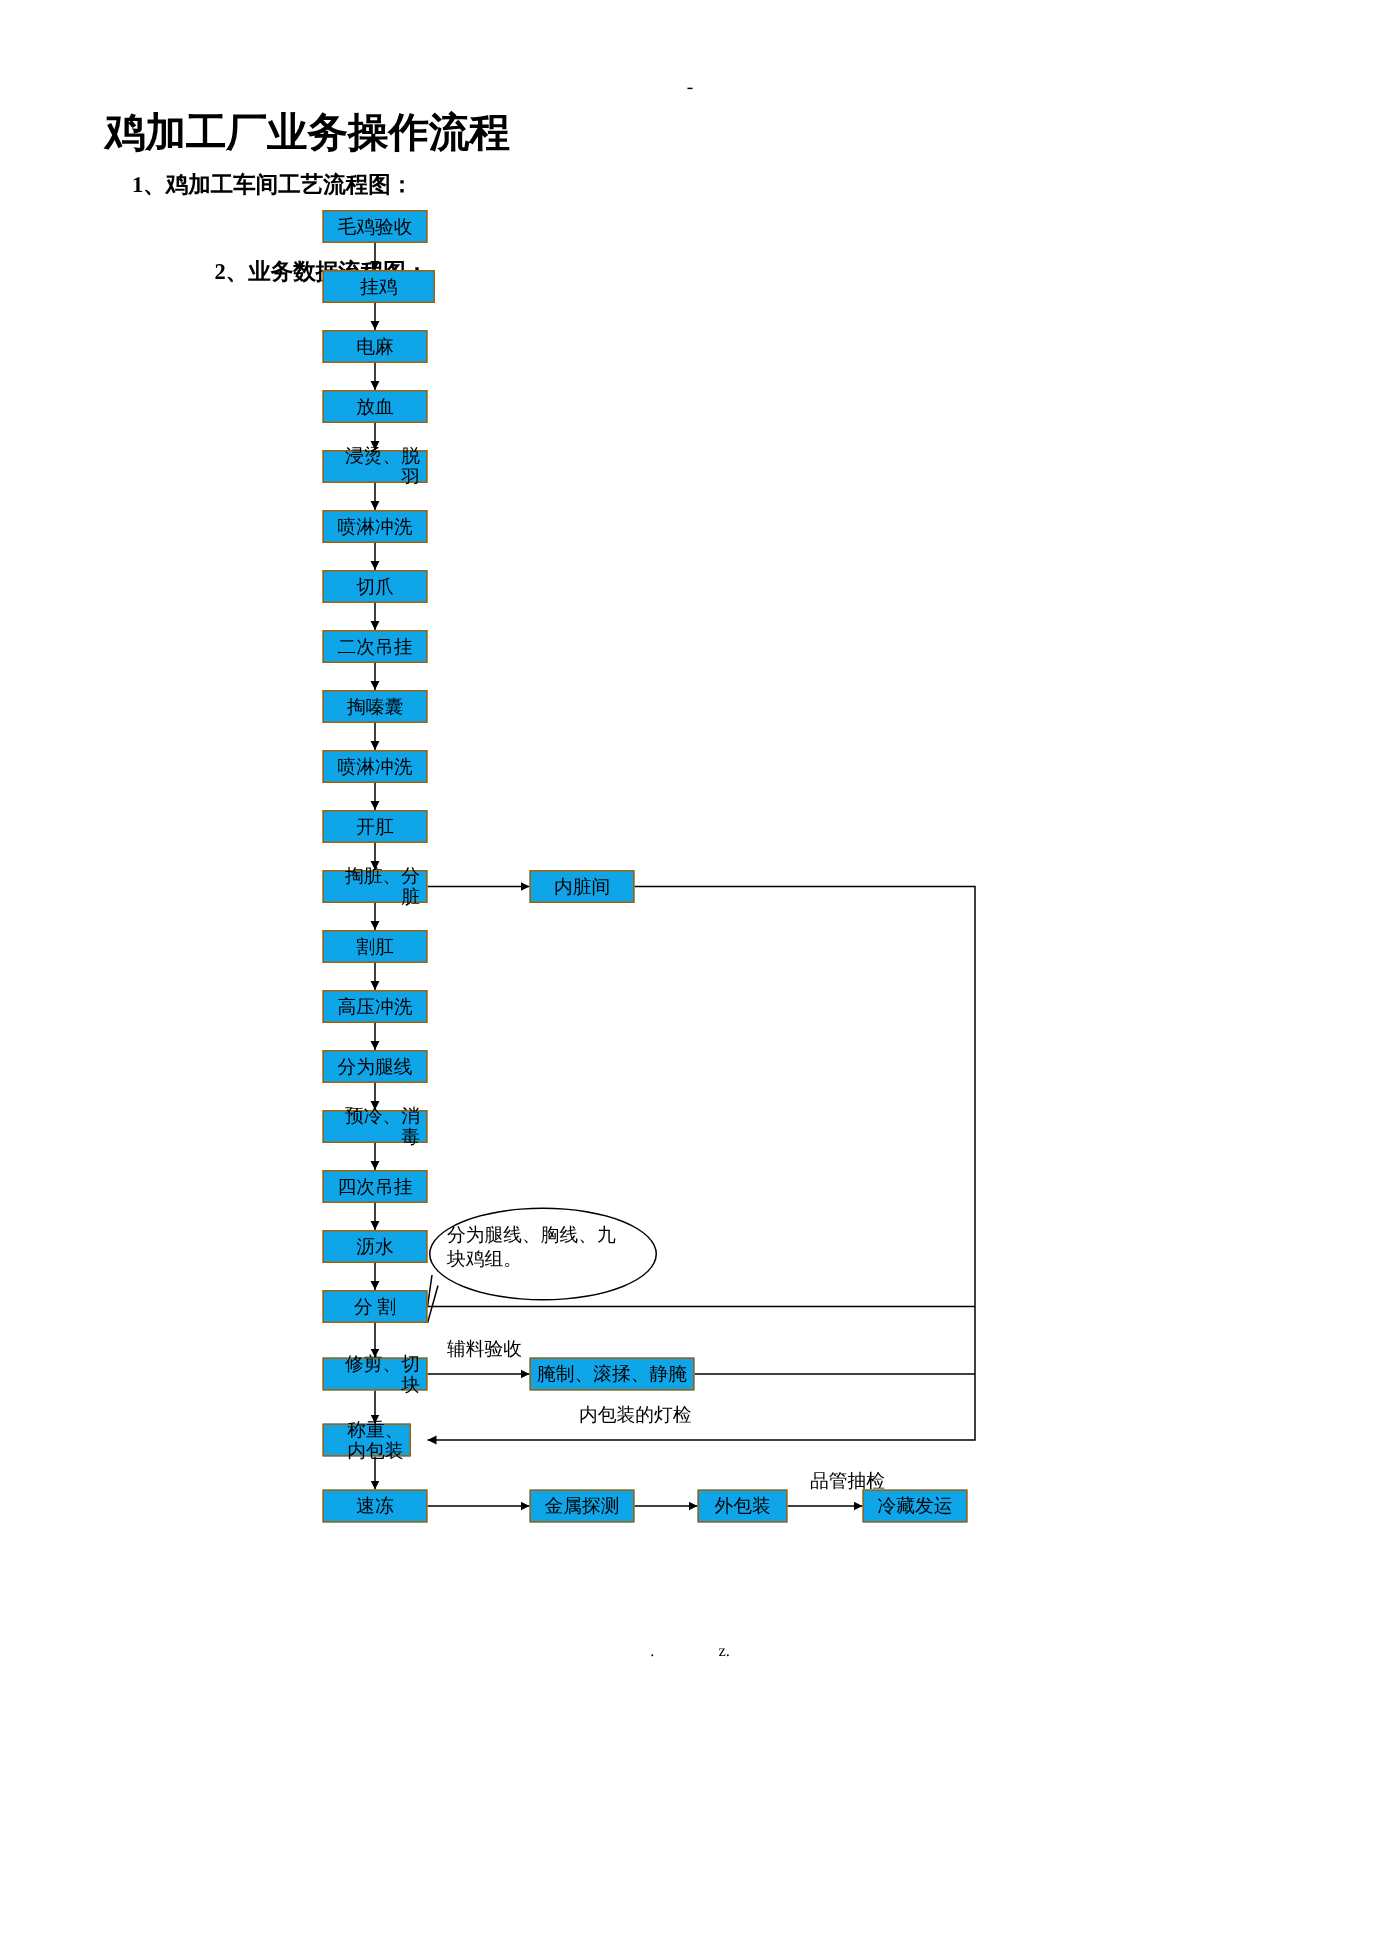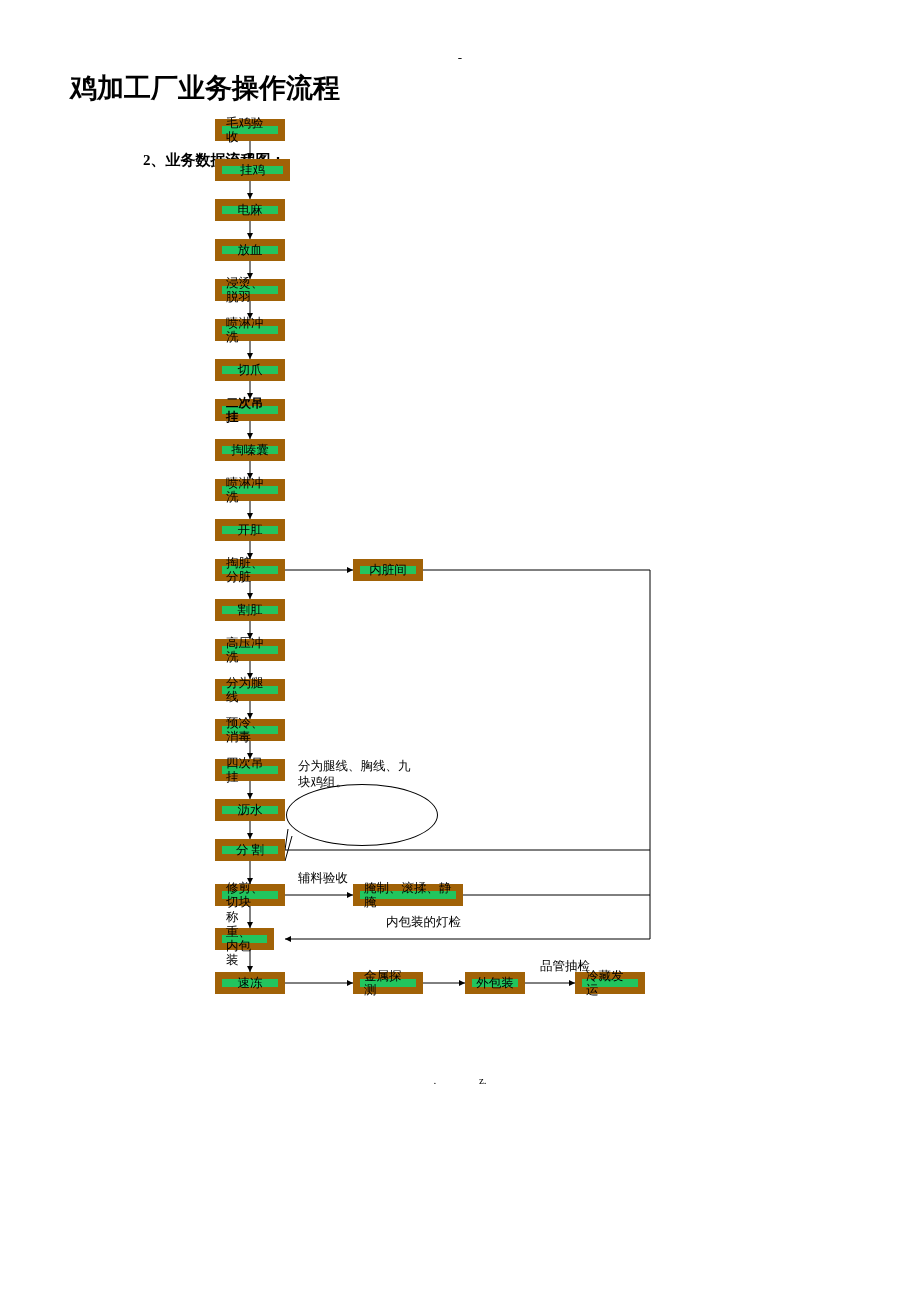--- a/index.html
+++ b/index.html
@@ -3,37 +3,38 @@
 <meta charset="utf-8">
 <style>
   body{margin:0;background:#fff;font-family:"SimSun","STSong",serif;color:#000}
   .page{width:920px;margin:0 auto;padding:50px 70px 40px 70px;box-sizing:border-box;position:relative}
   .tick{text-align:center;font-size:13px;margin-bottom:4px}
   .title{text-align:left;font-size:27px;font-weight:bold;font-family:"SimHei","Heiti SC","STHeiti",sans-serif;margin:4px 0 8px}
   .intro{font-size:15px;line-height:30px;text-align:justify;text-indent:2em}
   .sect{margin-top:14px;font-size:17px;font-weight:bold;color:#0a3bb5;text-decoration:underline}
   .sub{font-size:15px;font-weight:bold;margin:4px 0 2px 18px}
   .chart{position:relative;width:760px;height:940px;margin-left:20px}
-  .box{position:absolute;background:#22c55e;border:7px solid #a16207;font-size:12.5px;text-align:left;display:flex;align-items:center;justify-content:center;padding:0 4px;box-sizing:border-box;line-height:1.15}
+  .box{position:absolute;background:#0ea5e9;border:1px solid #a16207;font-size:12.5px;text-align:right;display:flex;align-items:center;justify-content:center;padding:0 4px;box-sizing:border-box;line-height:1.15}
   .label{position:absolute;font-size:12.5px;white-space:nowrap}
   .overlay{position:absolute;font-size:15px;font-weight:bold;left:53px;top:37px;background:transparent}
   svg.conn{position:absolute;top:0;left:0;width:760px;height:940px;pointer-events:none}
   svg.conn line,svg.conn polyline{stroke:#000;stroke-width:1;fill:none}
   .ahead{fill:#000}
-  .bubble{position:absolute;font-size:12.5px;line-height:1.3;left:208px;top:644px;width:120px;text-align:left}
+  .bubble{position:absolute;font-size:12.5px;line-height:1.3;left:208px;top:680px;width:120px;text-align:left}
   .bubblebox{position:absolute;border:1px solid #000;border-radius:50%;width:150px;height:60px;left:196px;top:670px}
   .footer{text-align:center;font-size:11px;margin-top:20px}
   .footer span{display:inline-block;margin:0 20px}
 </style>
 </head>
 <body>
 
 <div class="page">
   <div class="tick">-</div>
   <div class="title">鸡加工厂业务操作流程</div>
+  <div class="sub">1、鸡加工车间工艺流程图：</div>
 
   <div class="chart">
     <svg class="conn">
       <defs>
           <marker id="ar" markerWidth="8" markerHeight="8" refX="6" refY="3" orient="auto">
             <path class="ahead" d="M0,0 L6,3 L0,6 Z"></path>
           </marker>
         </defs>
       <g id="svg-lines">
           <line x1="160" y1="27" x2="160" y2="45" marker-end="url(#ar)"></line>
@@ -71,21 +72,21 @@
     </svg>
     <div class="overlay">2、业务数据流程图：</div>
     <div id="boxes">
         <div class="box" style="left: 125px; top: 5px; width: 70px; height: 22px;">毛鸡验收</div>
         <div class="box" style="left: 125px; top: 45px; width: 75px; height: 22px;">挂鸡</div>
         <div class="box" style="left: 125px; top: 85px; width: 70px; height: 22px;">电麻</div>
         <div class="box" style="left: 125px; top: 125px; width: 70px; height: 22px;">放血</div>
         <div class="box" style="left: 125px; top: 165px; width: 70px; height: 22px;">浸烫、脱羽</div>
         <div class="box" style="left: 125px; top: 205px; width: 70px; height: 22px;">喷淋冲洗</div>
         <div class="box" style="left: 125px; top: 245px; width: 70px; height: 22px;">切爪</div>
-        <div class="box" style="left: 125px; top: 285px; width: 70px; height: 22px; font-weight: bold;">二次吊挂</div>
+        <div class="box" style="left: 125px; top: 285px; width: 70px; height: 22px;">二次吊挂</div>
         <div class="box" style="left: 125px; top: 325px; width: 70px; height: 22px;">掏嗪囊</div>
         <div class="box" style="left: 125px; top: 365px; width: 70px; height: 22px;">喷淋冲洗</div>
         <div class="box" style="left: 125px; top: 405px; width: 70px; height: 22px;">开肛</div>
         <div class="box" style="left: 125px; top: 445px; width: 70px; height: 22px;">掏脏、分脏</div>
         <div class="box" style="left: 125px; top: 485px; width: 70px; height: 22px;">割肛</div>
         <div class="box" style="left: 125px; top: 525px; width: 70px; height: 22px;">高压冲洗</div>
         <div class="box" style="left: 125px; top: 565px; width: 70px; height: 22px;">分为腿线</div>
         <div class="box" style="left: 125px; top: 605px; width: 70px; height: 22px;">预冷、消毒</div>
         <div class="box" style="left: 125px; top: 645px; width: 70px; height: 22px;">四次吊挂</div>
         <div class="box" style="left: 125px; top: 685px; width: 70px; height: 22px;">沥水</div>

